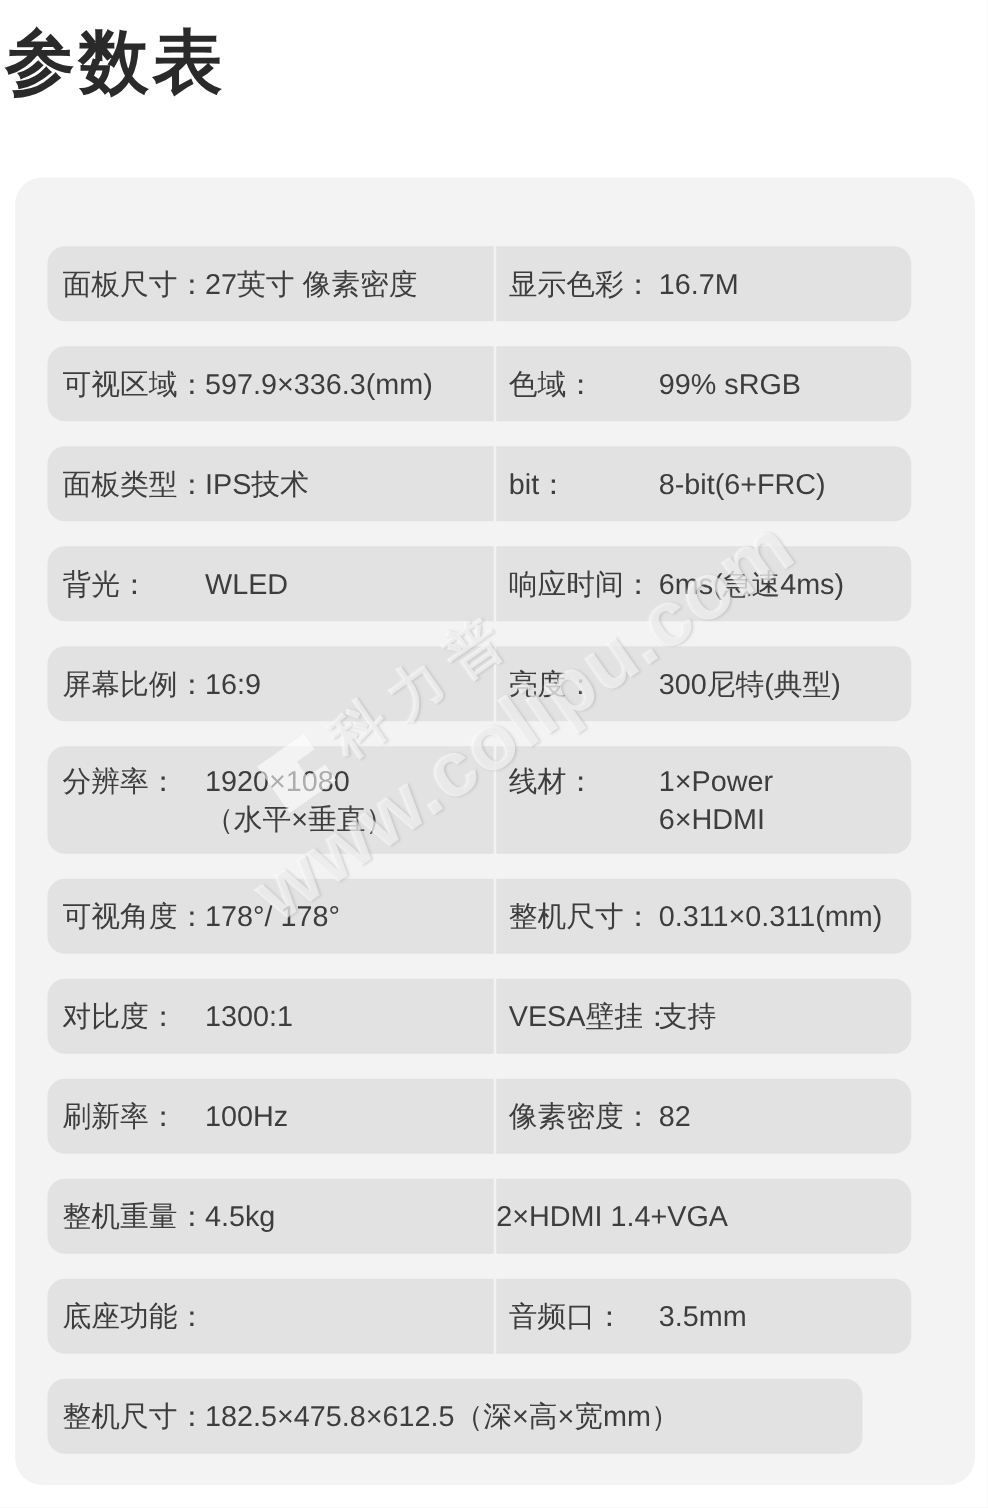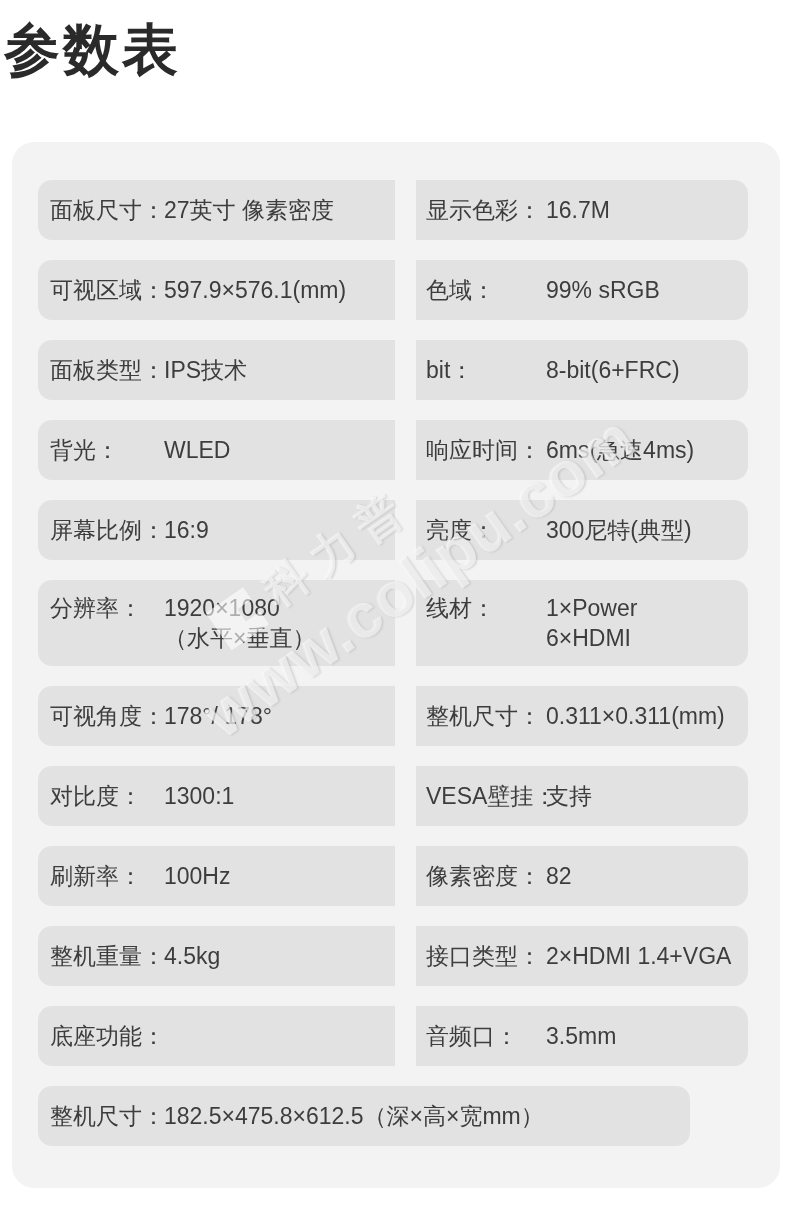--- a/index.html
+++ b/index.html
@@ -21,21 +21,21 @@
     font-size:56px;font-weight:900;color:var(--title);
     letter-spacing:3px;line-height:1.2;
   }
   .card{
     position:absolute;left:12px;top:142px;
     width:768px;height:1046px;box-sizing:border-box;
     background:var(--card-bg);
     border-radius:22px;
     padding:38px 18px 38px 26px;
   }
-  .row{display:flex;gap:21px;margin-bottom:20px;}
+  .row{display:flex;gap:2px;margin-bottom:20px;margin-top:17px;}
   .row:last-child{margin-bottom:0;}
   .cell{
     background:var(--pill-bg);
     height:60px;box-sizing:border-box;
     display:flex;align-items:center;
     font-size:23px;color:var(--text);
     line-height:30px;
   }
   .cell.left{width:357px;border-radius:14px 0 0 14px;}
   .cell.right{width:332px;border-radius:0 14px 14px 0;}
@@ -82,21 +82,21 @@
           <span class="spec-label">显示色彩：</span>
           <div class="spec-value">
             <div>16.7M</div>
           </div>
         </div>
       </div>
       <div class="row">
         <div class="cell left">
           <span class="spec-label">可视区域：</span>
           <div class="spec-value">
-            <div>597.9×576.1(mm)</div>
+            <div>597.9×336.3(mm)</div>
           </div>
         </div>
         <div class="cell right">
           <span class="spec-label">色域：</span>
           <div class="spec-value">
             <div>99% sRGB</div>
           </div>
         </div>
       </div>
       <div class="row">
@@ -200,21 +200,20 @@
         </div>
       </div>
       <div class="row">
         <div class="cell left">
           <span class="spec-label">整机重量：</span>
           <div class="spec-value">
             <div>4.5kg</div>
           </div>
         </div>
         <div class="cell right">
-          <span class="spec-label">接口类型：</span>
           <div class="spec-value">
             <div>2×HDMI 1.4+VGA</div>
           </div>
         </div>
       </div>
       <div class="row">
         <div class="cell left">
           <span class="spec-label">底座功能：</span>
         </div>
         <div class="cell right">

